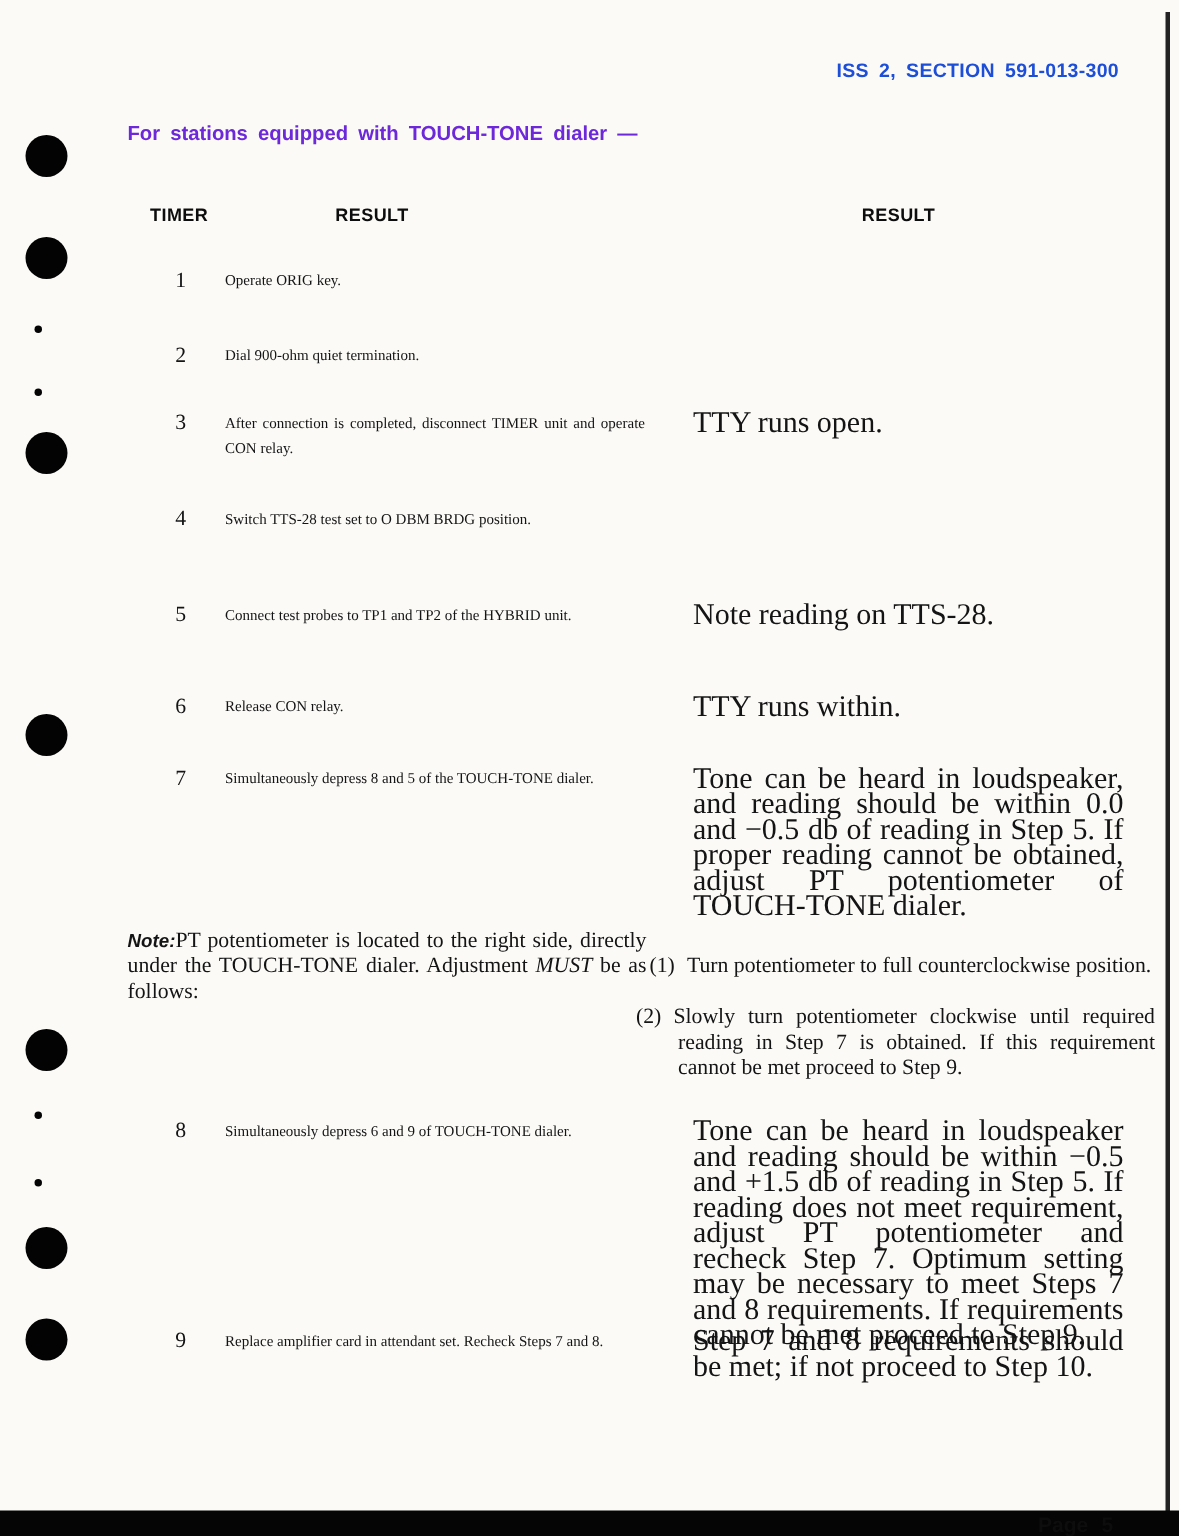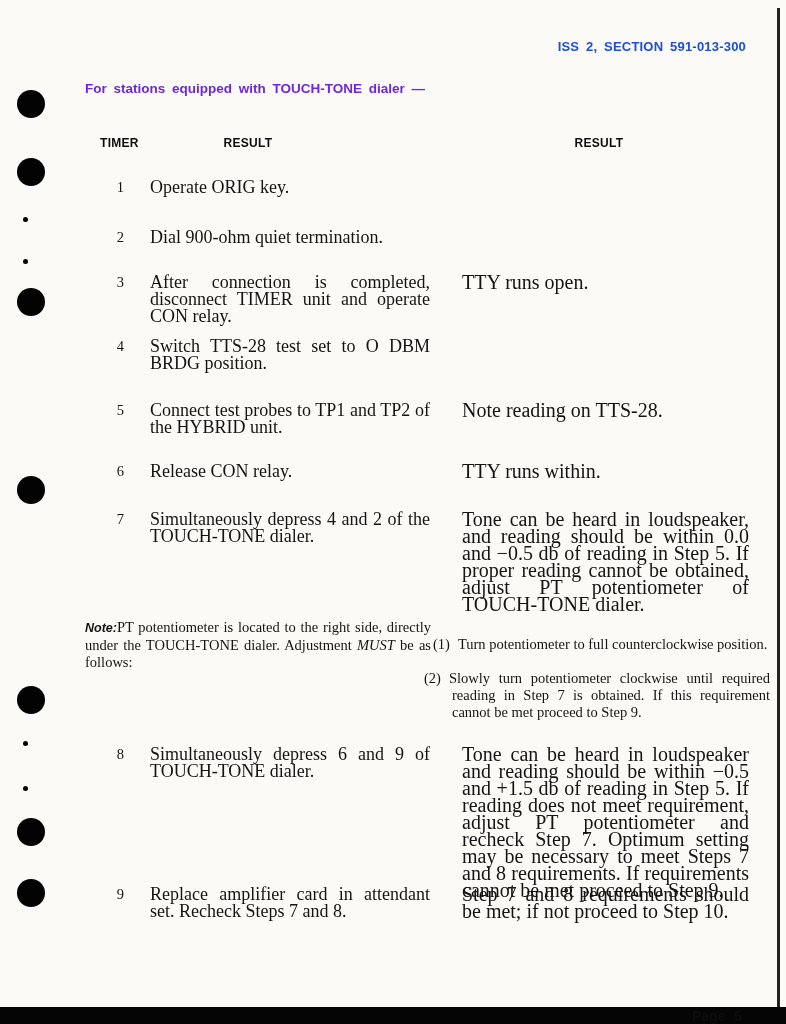--- a/index.html
+++ b/index.html
@@ -23,21 +23,21 @@
   .colhead.action { left:198px; width:100px; text-align:center; }
   .colhead.result { left:549px; width:100px; text-align:center; }
 
   .row { position:absolute; left:0; width:786px; }
   .cell-step {
     position:absolute; left:98px; width:26px; text-align:right;
     font-size:14.5px; line-height:17px;
   }
   .cell-action {
     position:absolute; left:150px; width:280px;
-    font-size:18px; line-height:17px; text-align:justify; hyphens:auto;
+    font-size:10px; line-height:17px; text-align:justify; hyphens:auto;
   }
   .cell-result {
     position:absolute; left:462px; width:287px;
     font-size:20px; line-height:17px; text-align:justify; hyphens:auto;
   }
 
   .note-left {
     position:absolute; left:85px; top:619px; width:346px;
     font-size:14.5px; line-height:17px; text-align:justify; hyphens:auto;
   }
@@ -123,21 +123,21 @@
     <div class="cell-action">Connect test probes to TP1 and TP2 of the HYBRID unit.</div>
     <div class="cell-result">Note reading on TTS-28.</div>
   </div>
   <div class="row" style="top:463px">
     <div class="cell-step">6</div>
     <div class="cell-action">Release CON relay.</div>
     <div class="cell-result">TTY runs within.</div>
   </div>
   <div class="row" style="top:511px">
     <div class="cell-step">7</div>
-    <div class="cell-action">Simultaneously depress 4 and 2 of the TOUCH-TONE dialer.</div>
+    <div class="cell-action">Simultaneously depress 8 and 5 of the TOUCH-TONE dialer.</div>
     <div class="cell-result">Tone can be heard in loudspeaker, and reading should be within 0.0 and −0.5 db of reading in Step 5. If proper reading cannot be obtained, adjust PT potentiometer of TOUCH-TONE dialer.</div>
   </div>
   <div class="row" style="top:746px">
     <div class="cell-step">8</div>
     <div class="cell-action">Simultaneously depress 6 and 9 of TOUCH-TONE dialer.</div>
     <div class="cell-result">Tone can be heard in loudspeaker and reading should be within −0.5 and +1.5 db of reading in Step 5. If reading does not meet requirement, adjust PT potentiometer and recheck Step 7. Optimum setting may be necessary to meet Steps 7 and 8 requirements. If requirements cannot be met proceed to Step 9.</div>
   </div>
   <div class="row" style="top:886px">
     <div class="cell-step">9</div>
     <div class="cell-action">Replace amplifier card in attendant set. Recheck Steps 7 and 8.</div>

